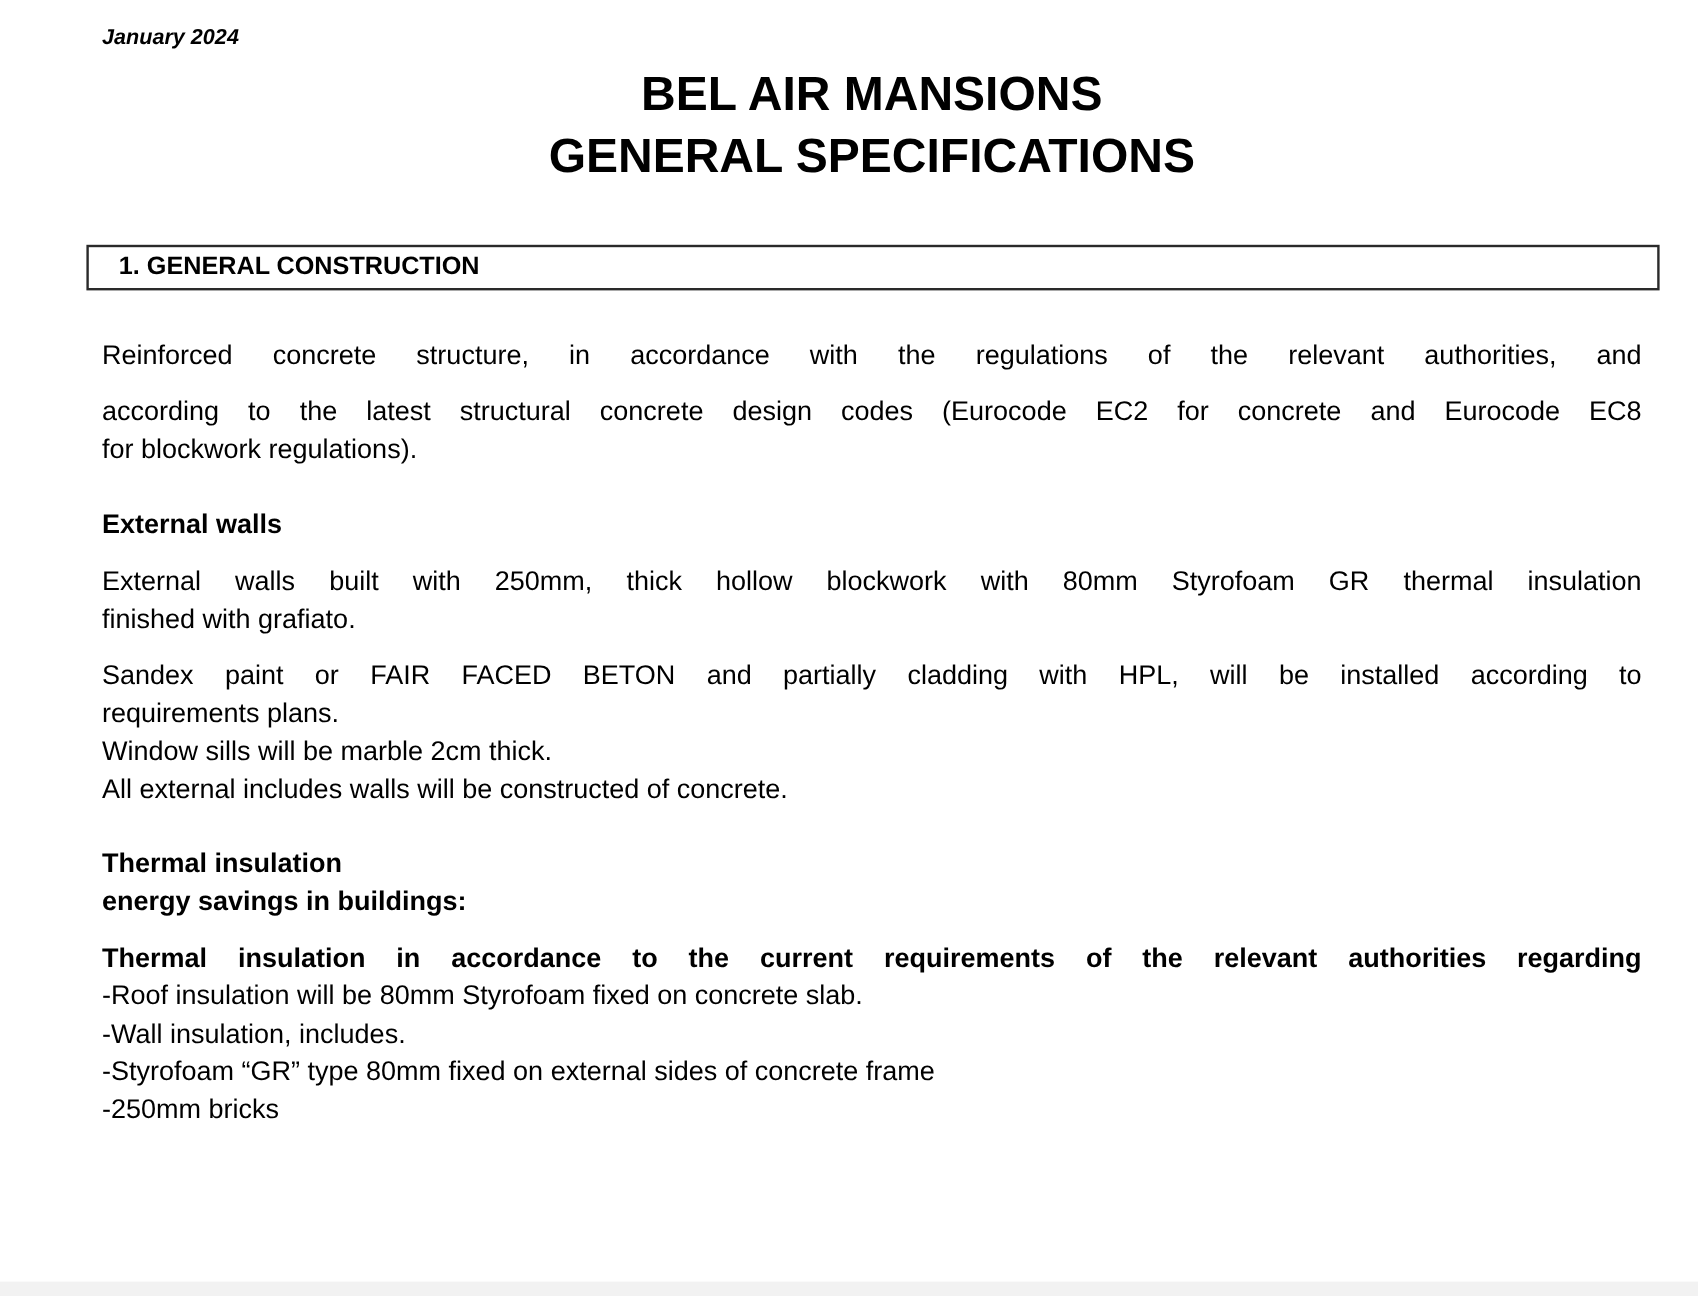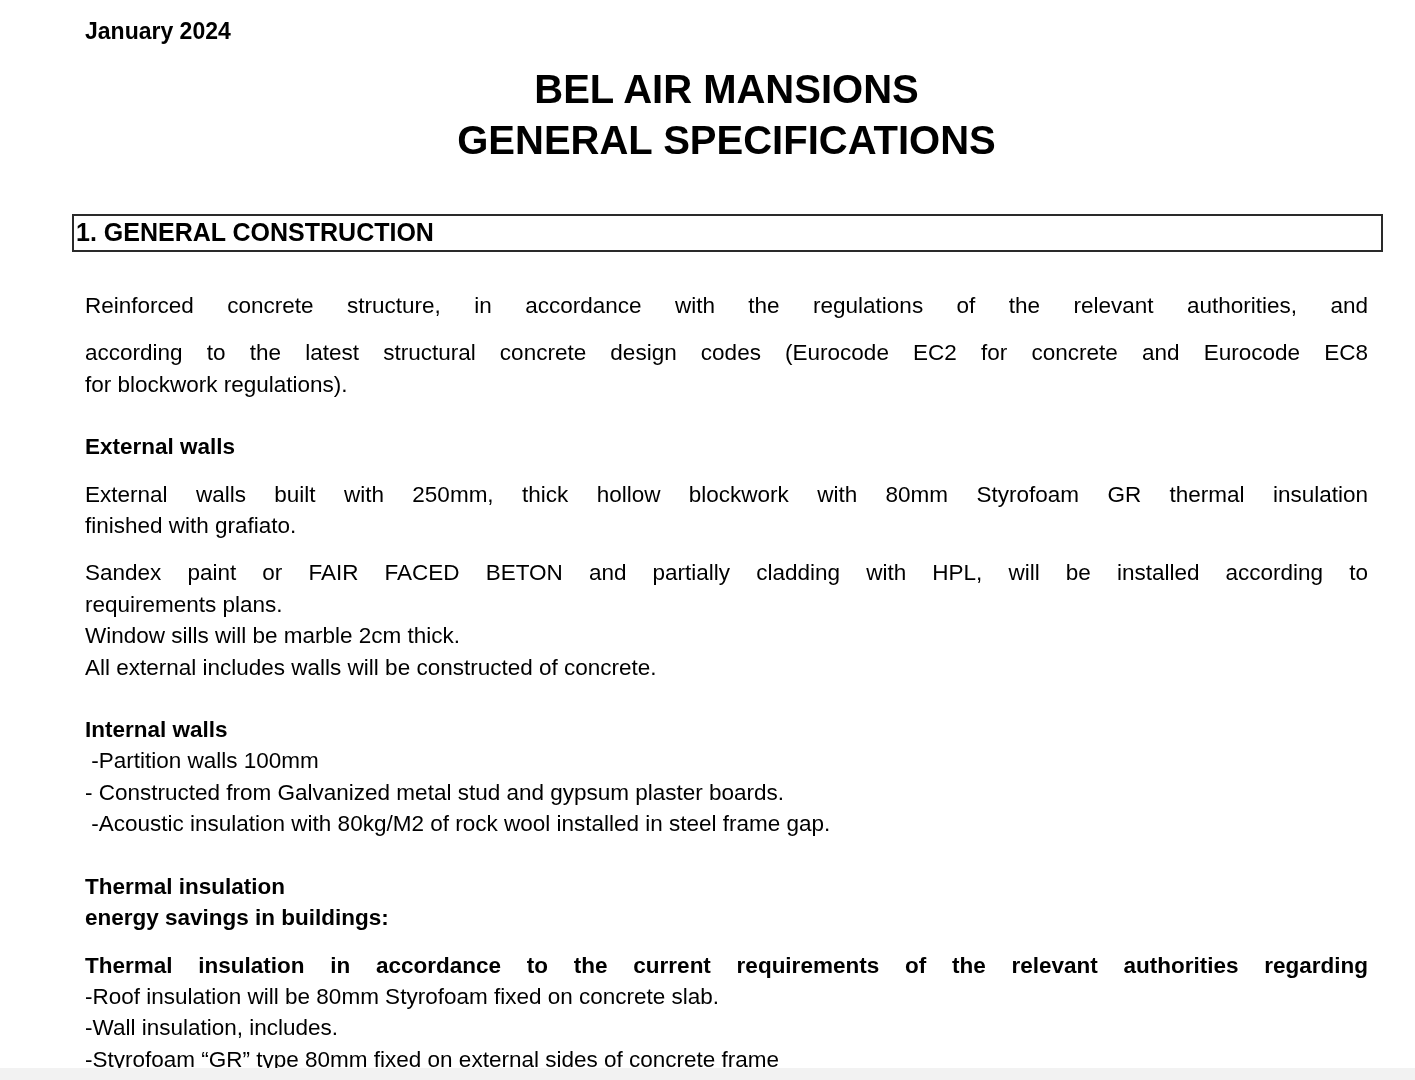--- a/index.html
+++ b/index.html
@@ -10,36 +10,37 @@
     color: #000000;
     font-family: "Liberation Sans", sans-serif;
     position: relative;
     overflow: hidden;
   }
   .page {
     padding: 14px 47px 0 85px;
   }
   .doc-date {
     font-weight: bold;
-    font-size: 23px;
+    font-size: 18px;
     line-height: 34px;
+    font-style: italic;
   }
   .doc-title {
     text-align: center;
     font-weight: bold;
     font-size: 40px;
     line-height: 51px;
-    margin-top: 16px;
+    margin-top: 6px;
   }
   .section-box {
     margin: 48px -15px 0 -13px;
     border: 2px solid #2a2a2a;
-    padding: 1px 6px 3px 2px;
+    padding: 1px 6px 3px 25px;
     font-weight: bold;
-    font-size: 25px;
+    font-size: 21px;
     line-height: 30px;
   }
   .sections { margin-top: 0; }
   .section {
     margin-top: 31px;
     font-size: 22.5px;
     line-height: 31.4px;
   }
   .section:first-child { margin-top: 38px; }
   .section-heading { font-weight: bold; }
@@ -79,26 +80,20 @@
       <div class="section">
         <div class="section-heading">External walls</div>
         <div class="line stretch">External walls built with 250mm, thick hollow blockwork with 80mm Styrofoam GR thermal insulation</div>
         <div class="line">finished with grafiato.</div>
         <div class="line stretch">Sandex paint or FAIR FACED BETON and partially cladding with HPL, will be installed according to</div>
         <div class="line">requirements plans.</div>
         <div class="line">Window sills will be marble 2cm thick.</div>
         <div class="line">All external includes walls will be constructed of concrete.</div>
       </div>
       <div class="section">
-        <div class="section-heading">Internal walls</div>
-        <div class="line"> -Partition walls 100mm</div>
-        <div class="line">- Constructed from Galvanized metal stud and gypsum plaster boards.</div>
-        <div class="line"> -Acoustic insulation with 80kg/M2 of rock wool installed in steel frame gap.</div>
-      </div>
-      <div class="section">
         <div class="section-heading">Thermal insulation</div>
         <div class="line bold">energy savings in buildings:</div>
         <div class="line stretch bold">Thermal insulation in accordance to the current requirements of the relevant authorities regarding</div>
         <div class="line">-Roof insulation will be 80mm Styrofoam fixed on concrete slab.</div>
         <div class="line">-Wall insulation, includes.</div>
         <div class="line">-Styrofoam “GR” type 80mm fixed on external sides of concrete frame</div>
         <div class="line">-250mm bricks</div>
       </div>
     </div>
 </div>

